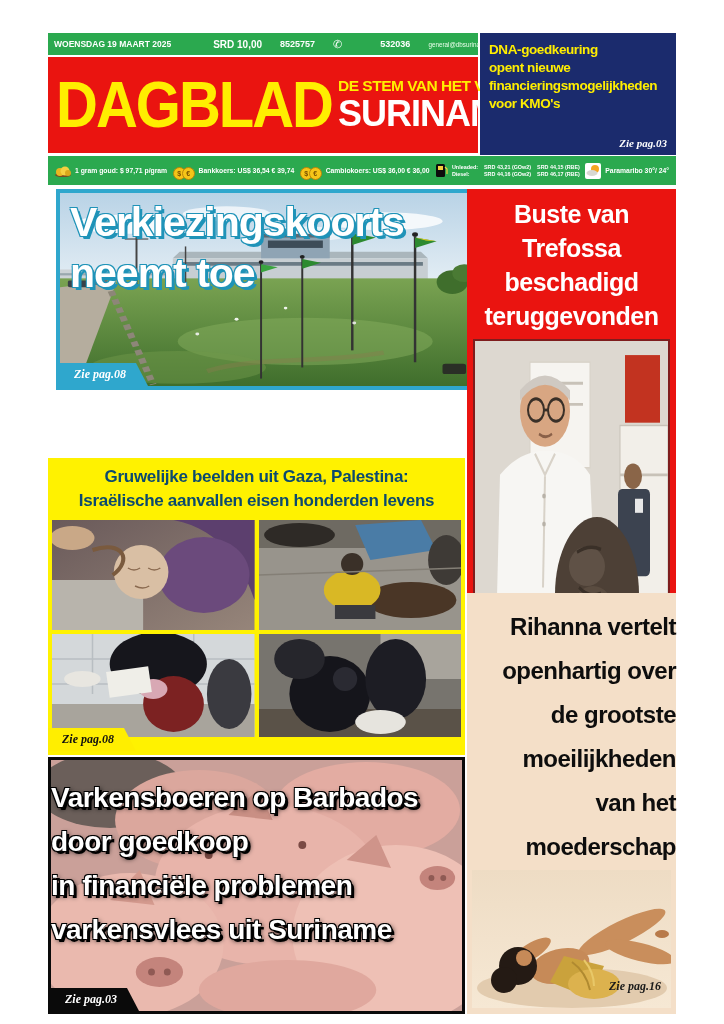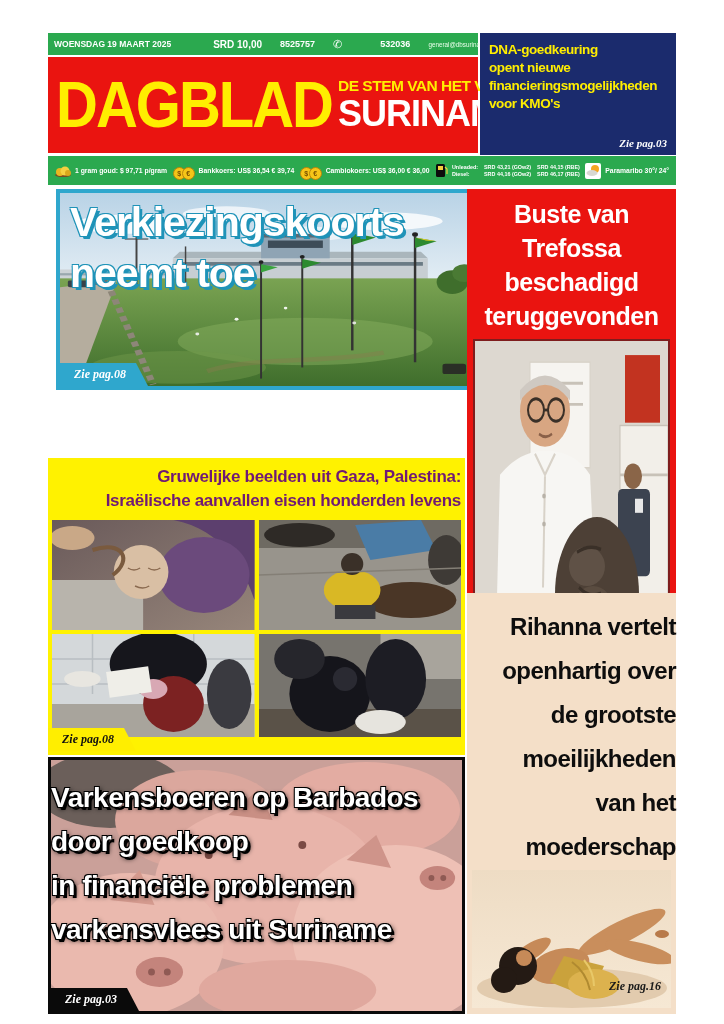--- a/index.html
+++ b/index.html
@@ -56,21 +56,21 @@
   .tab{position:absolute;left:0;bottom:0;color:#fff;font-family:"Liberation Serif",serif;
        font-style:italic;font-weight:bold;font-size:12px;padding:4px 22px 4px 14px;
        clip-path:polygon(0 0,calc(100% - 12px) 0,100% 100%,0 100%);}
   .tab.teal{background:#2FA7CD;}
   .tab.yellow{background:#FFEE00;color:#111;}
   .tab.black{background:#0a0a0a;}
   .tab.red{background:#EA1410;}
 
   
   .gaza{left:48px;top:458px;width:417px;height:297px;background:#FFF200;box-sizing:border-box;}
-  .gaza .band{padding:7px 4px 3px 4px;text-align:right;color:#701a75;font-weight:bold;
+  .gaza .band{padding:7px 4px 3px 4px;text-align:center;color:#0c4a6e;font-weight:bold;
               font-size:17px;line-height:24px;letter-spacing:-0.3px;}
   .gaza .grid{display:grid;grid-template-columns:1fr 1fr;grid-template-rows:110px 103px;
               gap:4px;padding:4px;box-sizing:border-box;}
   .gaza .cell{overflow:hidden;}
   .gaza svg{display:block;width:100%;height:100%;}
 
   
   .pigs{left:48px;top:757px;width:417px;height:257px;border:3px solid #0a0a0a;box-sizing:border-box;
         background:#d8a8a0;}
   .pigs svg{display:block;width:100%;height:100%;}

